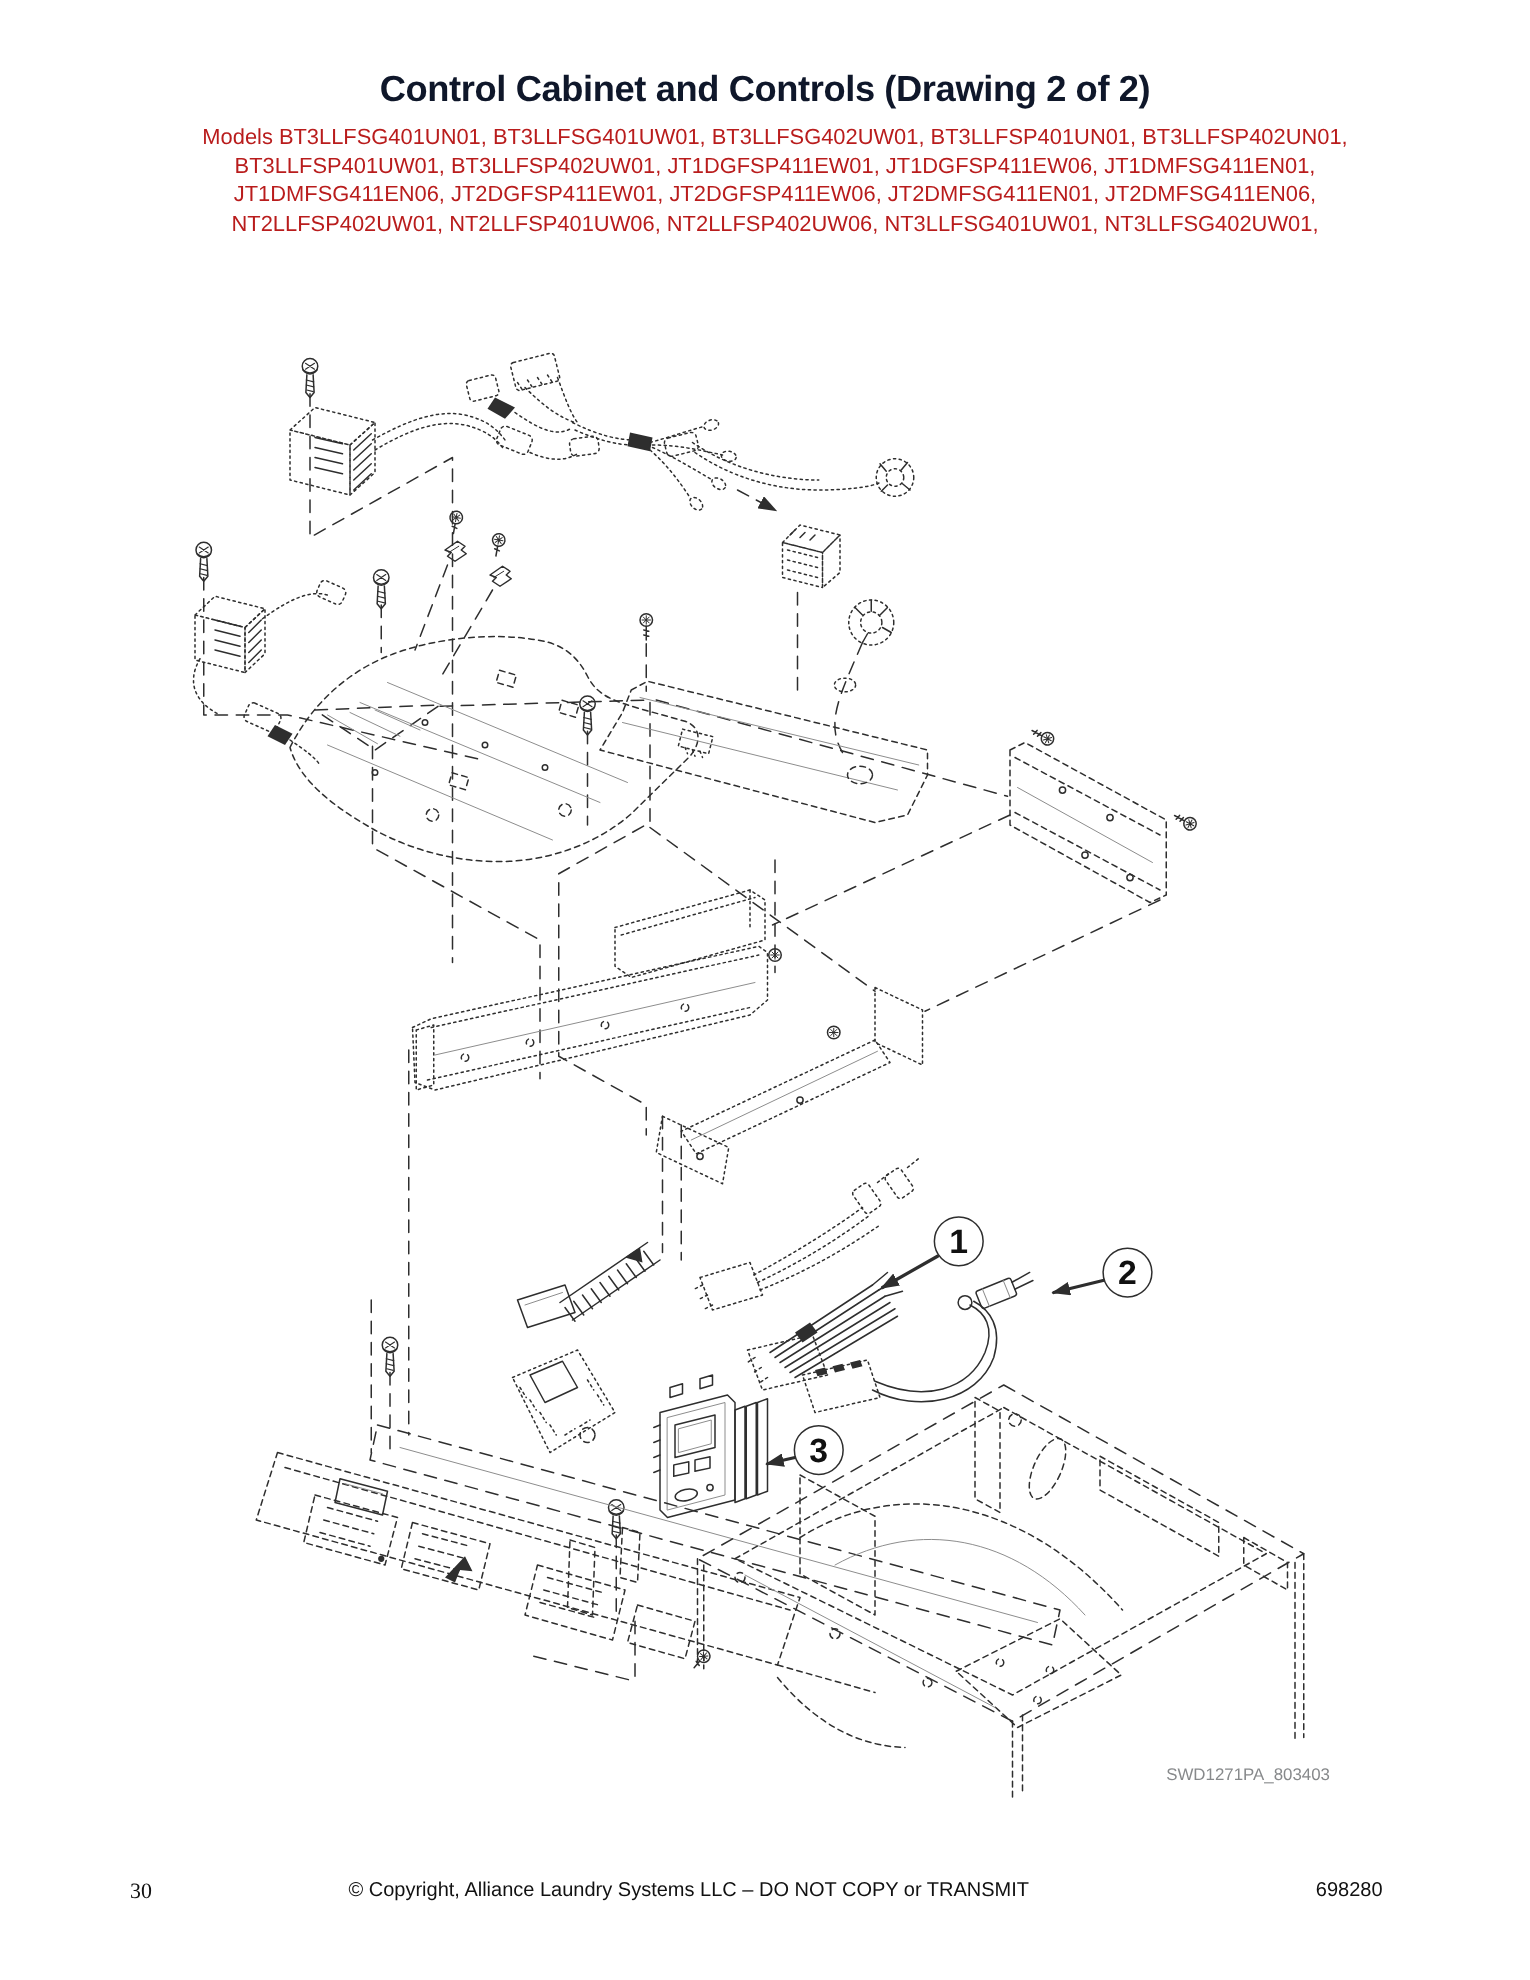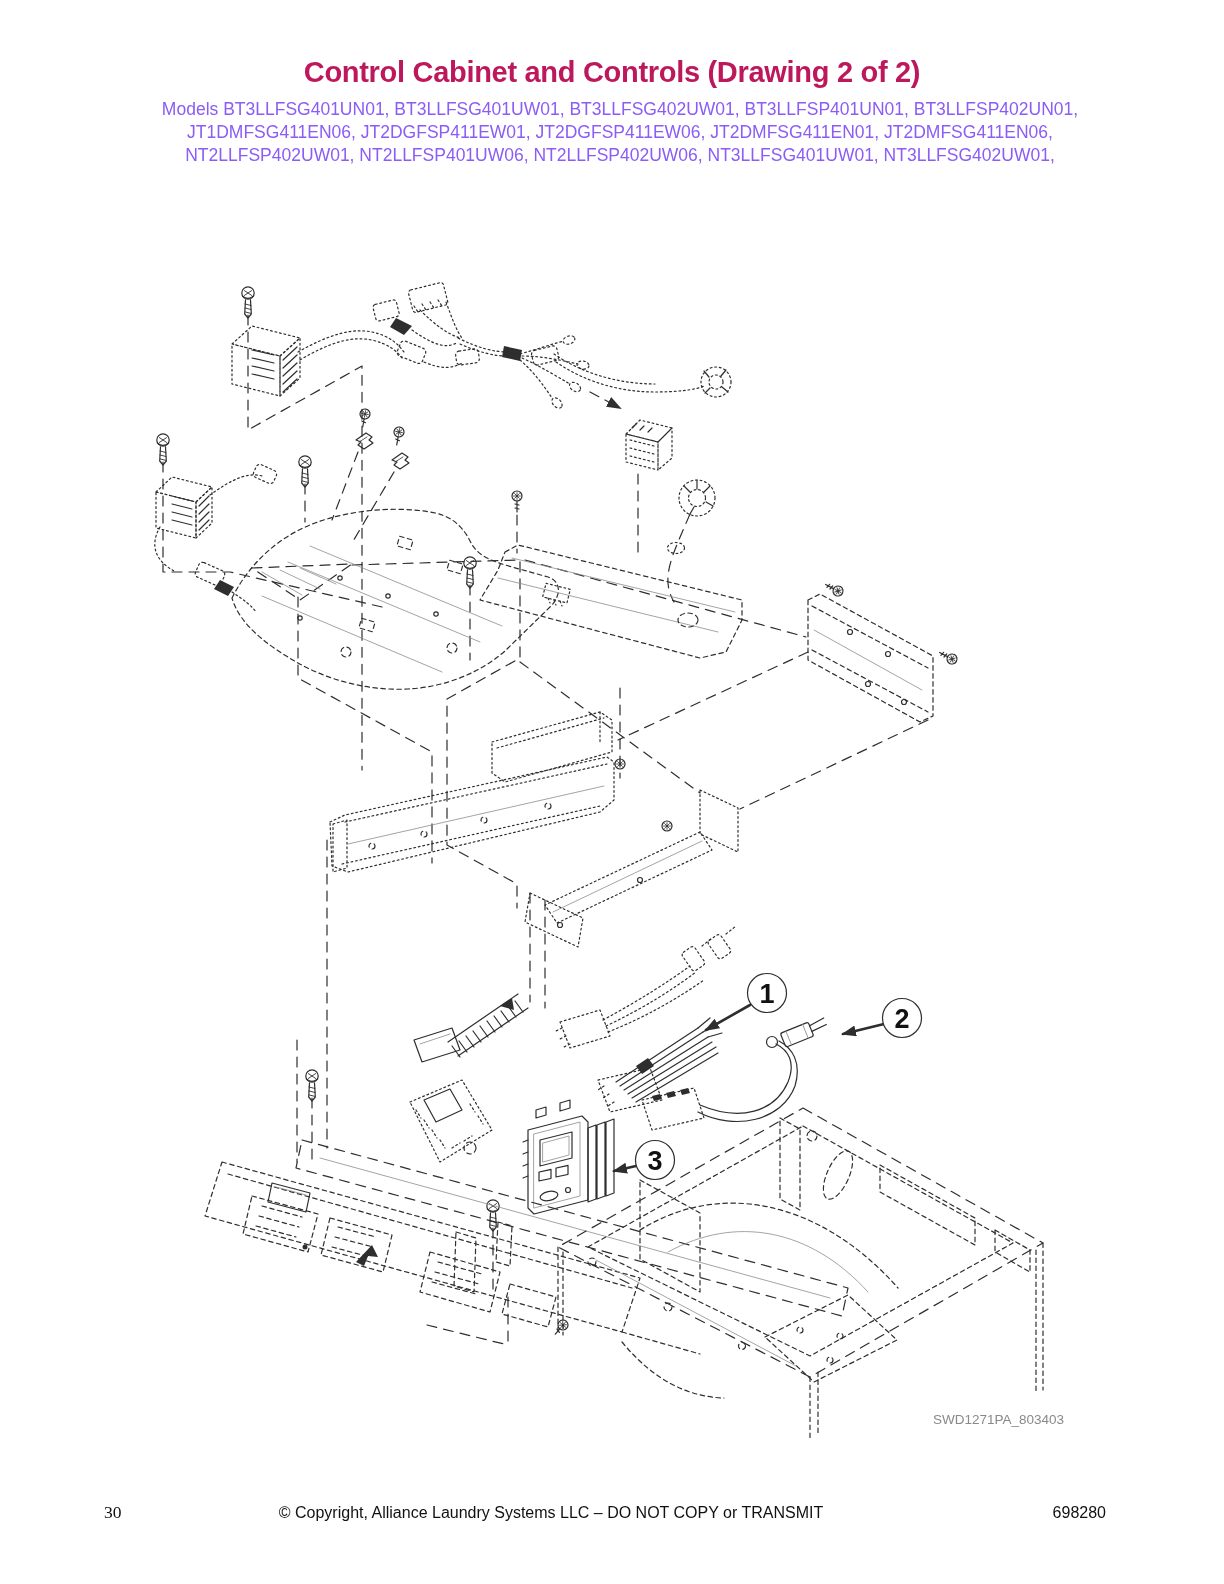--- a/index.html
+++ b/index.html
@@ -1,22 +1,22 @@
 <!DOCTYPE html>
 <html><head>
 <meta charset="utf-8">
 <style>
   html,body{margin:0;padding:0;}
   body{
     width:1224px;height:1584px;position:relative;background:#ffffff;
     font-family:"Liberation Sans", sans-serif;color:#131313;overflow:hidden;
   }
   .header{position:absolute;top:56px;left:0;width:1224px;text-align:center;}
-  .title{font-size:29px;font-weight:bold;letter-spacing:-0.3px;color:#be185d;}
-  .models{margin-top:9px;font-size:17.5px;line-height:23.2px;color:#8b5cf6;margin-left:16px;}
+  .title{font-size:29px;font-weight:bold;letter-spacing:-0.3px;color:#0f172a;}
+  .models{margin-top:9px;font-size:17.5px;line-height:23.2px;color:#b91c1c;margin-left:16px;}
   .figure-svg{position:absolute;left:0;top:0;width:1224px;height:1584px;}
   .footer{position:absolute;top:1502px;left:0;width:1224px;font-size:16px;color:#111;}
   .footer .pageno{position:absolute;left:104px;top:0;font-size:17.5px;font-family:Liberation Serif, serif;}
   .footer .copy{position:absolute;left:0;width:1102px;text-align:center;top:2px;}
   .footer .docno{position:absolute;right:118px;top:2px;}
 
   
   svg .ink *{stroke:#2e2e2e;fill:none;stroke-width:1.2;stroke-linecap:round;stroke-linejoin:round;}
   svg .d1{stroke-dasharray:10 7;}            
   svg .d2{stroke-dasharray:4.5 3.5;}         
@@ -28,20 +28,21 @@
   svg .callout-num{fill:#111;stroke:none;font:bold 27px "Liberation Sans", sans-serif;text-anchor:middle;}
   svg .watermark{fill:#87898b;stroke:none;font:13.5px "Liberation Sans", sans-serif;text-anchor:end;}
 </style>
 </head>
 <body>
 
 <div class="header">
   <div class="title">Control Cabinet and Controls (Drawing 2 of 2)</div>
   <div class="models">
     <div>Models BT3LLFSG401UN01, BT3LLFSG401UW01, BT3LLFSG402UW01, BT3LLFSP401UN01, BT3LLFSP402UN01,</div>
+    <div>BT3LLFSP401UW01, BT3LLFSP402UW01, JT1DGFSP411EW01, JT1DGFSP411EW06, JT1DMFSG411EN01,</div>
     <div>JT1DMFSG411EN06, JT2DGFSP411EW01, JT2DGFSP411EW06, JT2DMFSG411EN01, JT2DMFSG411EN06,</div>
     <div>NT2LLFSP402UW01, NT2LLFSP401UW06, NT2LLFSP402UW06, NT3LLFSG401UW01, NT3LLFSG402UW01,</div>
   </div>
 </div>
 
 <svg class="figure-svg" width="1224" height="1584" viewBox="0 0 1224 1584" xmlns="http://www.w3.org/2000/svg">
   <defs>
     <marker id="ah" markerWidth="15" markerHeight="11" refX="13" refY="5.5" orient="auto" markerUnits="userSpaceOnUse">
       <path d="M0,0 L15,5.5 L0,11 Z" fill="#2e2e2e"></path>
     </marker>

